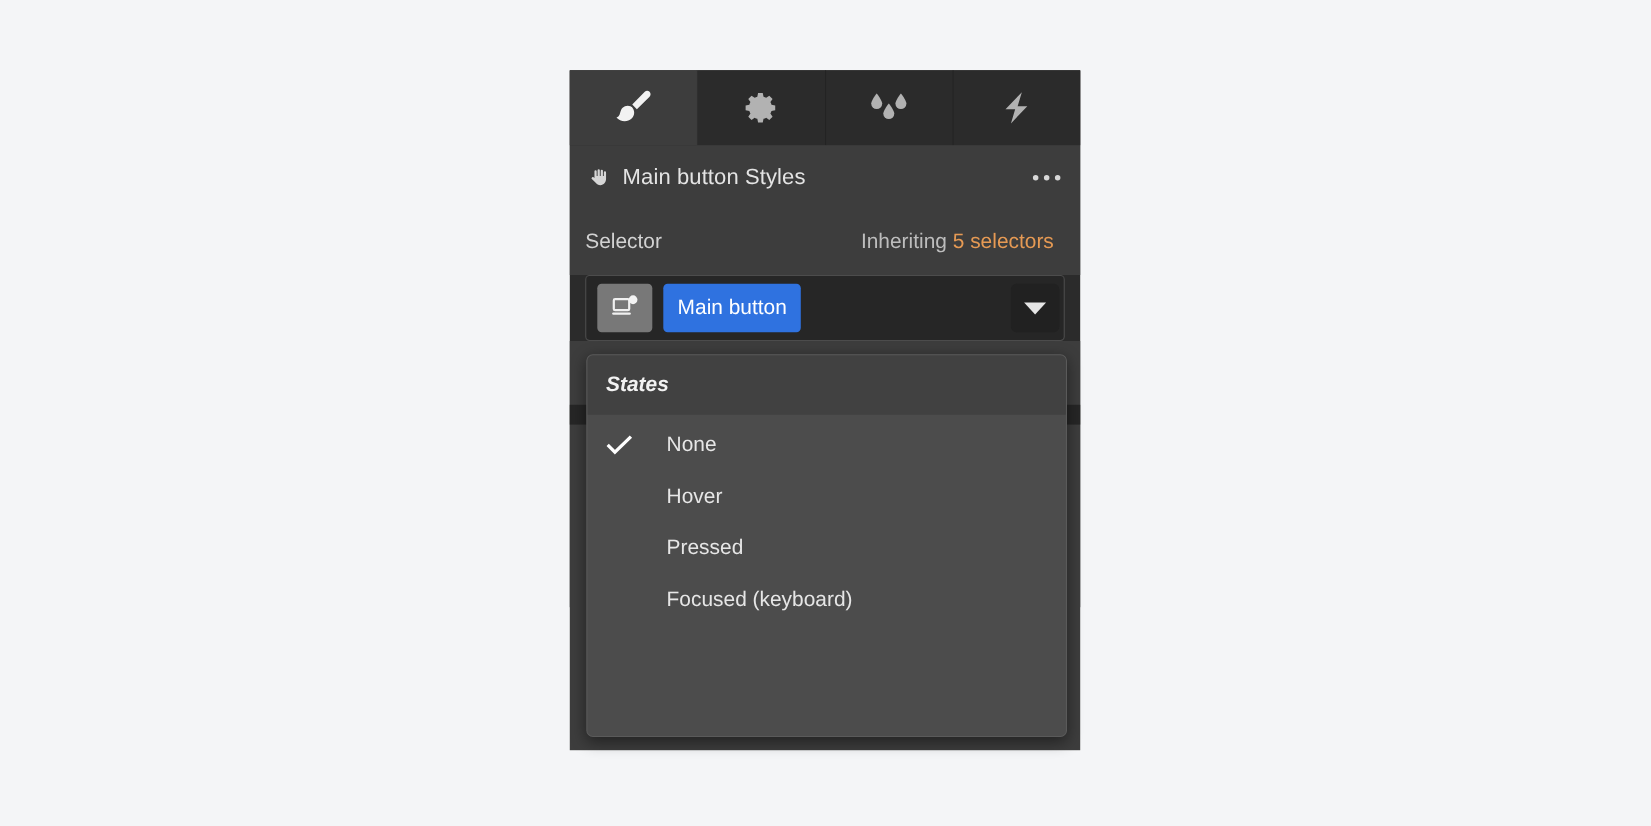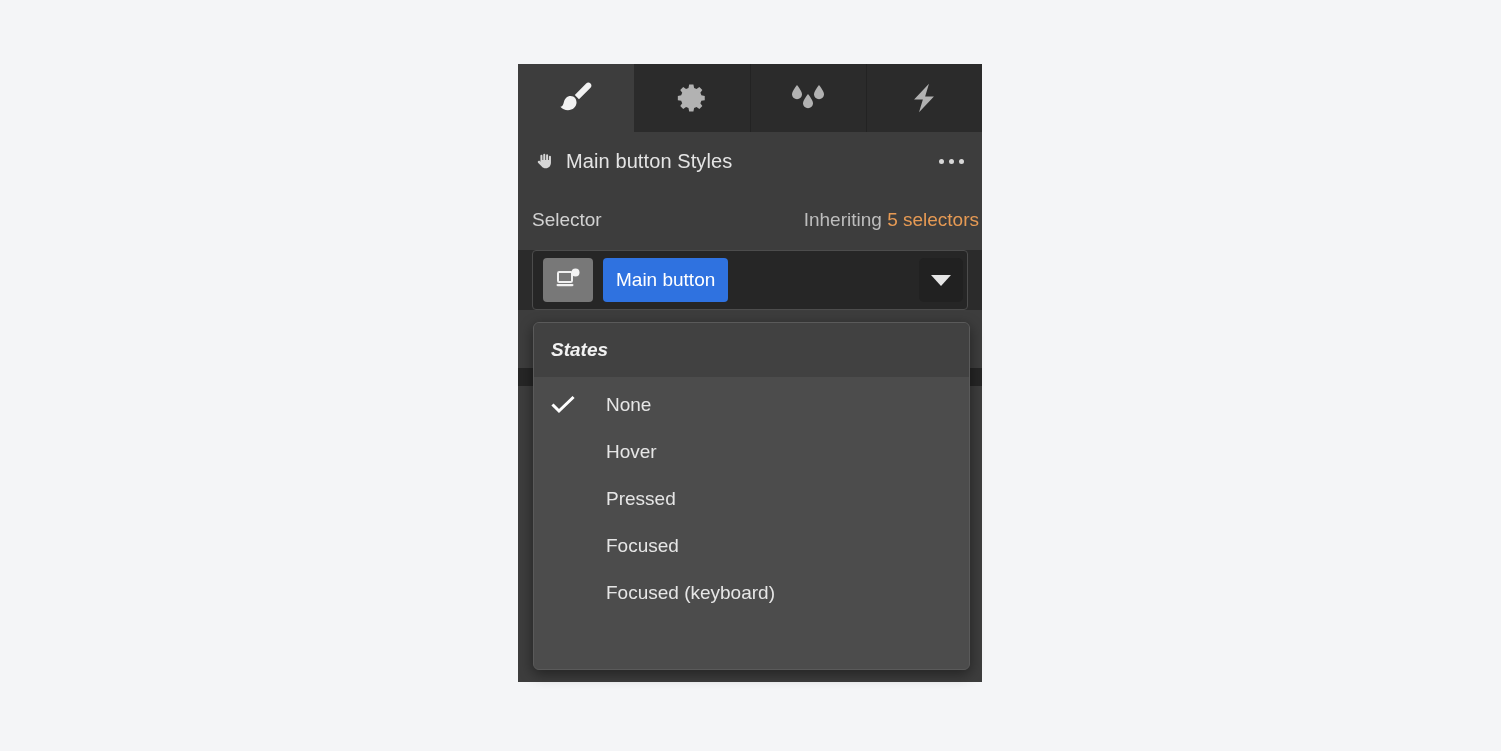--- a/index.html
+++ b/index.html
@@ -63,21 +63,21 @@
   #more-btn i {
     width:5px; height:5px; border-radius:50%;
     background:#d8d8d8; display:block;
   }
 
   
   #selector-block {
     position:absolute; left:0; top:126px;
     width:100%; height:60px;
     background:#3d3d3d;
-    padding:0 3px 0 14px;
+    padding:0 24px 0 14px;
     display:flex; align-items:center;
   }
   #selector-label {
     color:#d2d2d2; font-size:19px; flex:1 1 auto;
   }
   #inherit-wrap { font-size:19px; white-space:nowrap; }
   #inherit-text { color:#bdbdbd; }
   #inherit-count { color:#e69a54; }
 
   #selector-field {
@@ -283,24 +283,20 @@
       <div class="state-item">
         <span class="state-check"></span>
         <span class="state-label">Hover</span>
       </div>
 
       <div class="state-item">
         <span class="state-check"></span>
         <span class="state-label">Pressed</span>
       </div>
 
-      <div class="state-item">
-        <span class="state-check"></span>
-        <span class="state-label">Focused</span>
-      </div>
 
       <div class="state-item">
         <span class="state-check"></span>
         <span class="state-label">Focused (keyboard)</span>
       </div>
 
 
     </div>
   </div>
 

